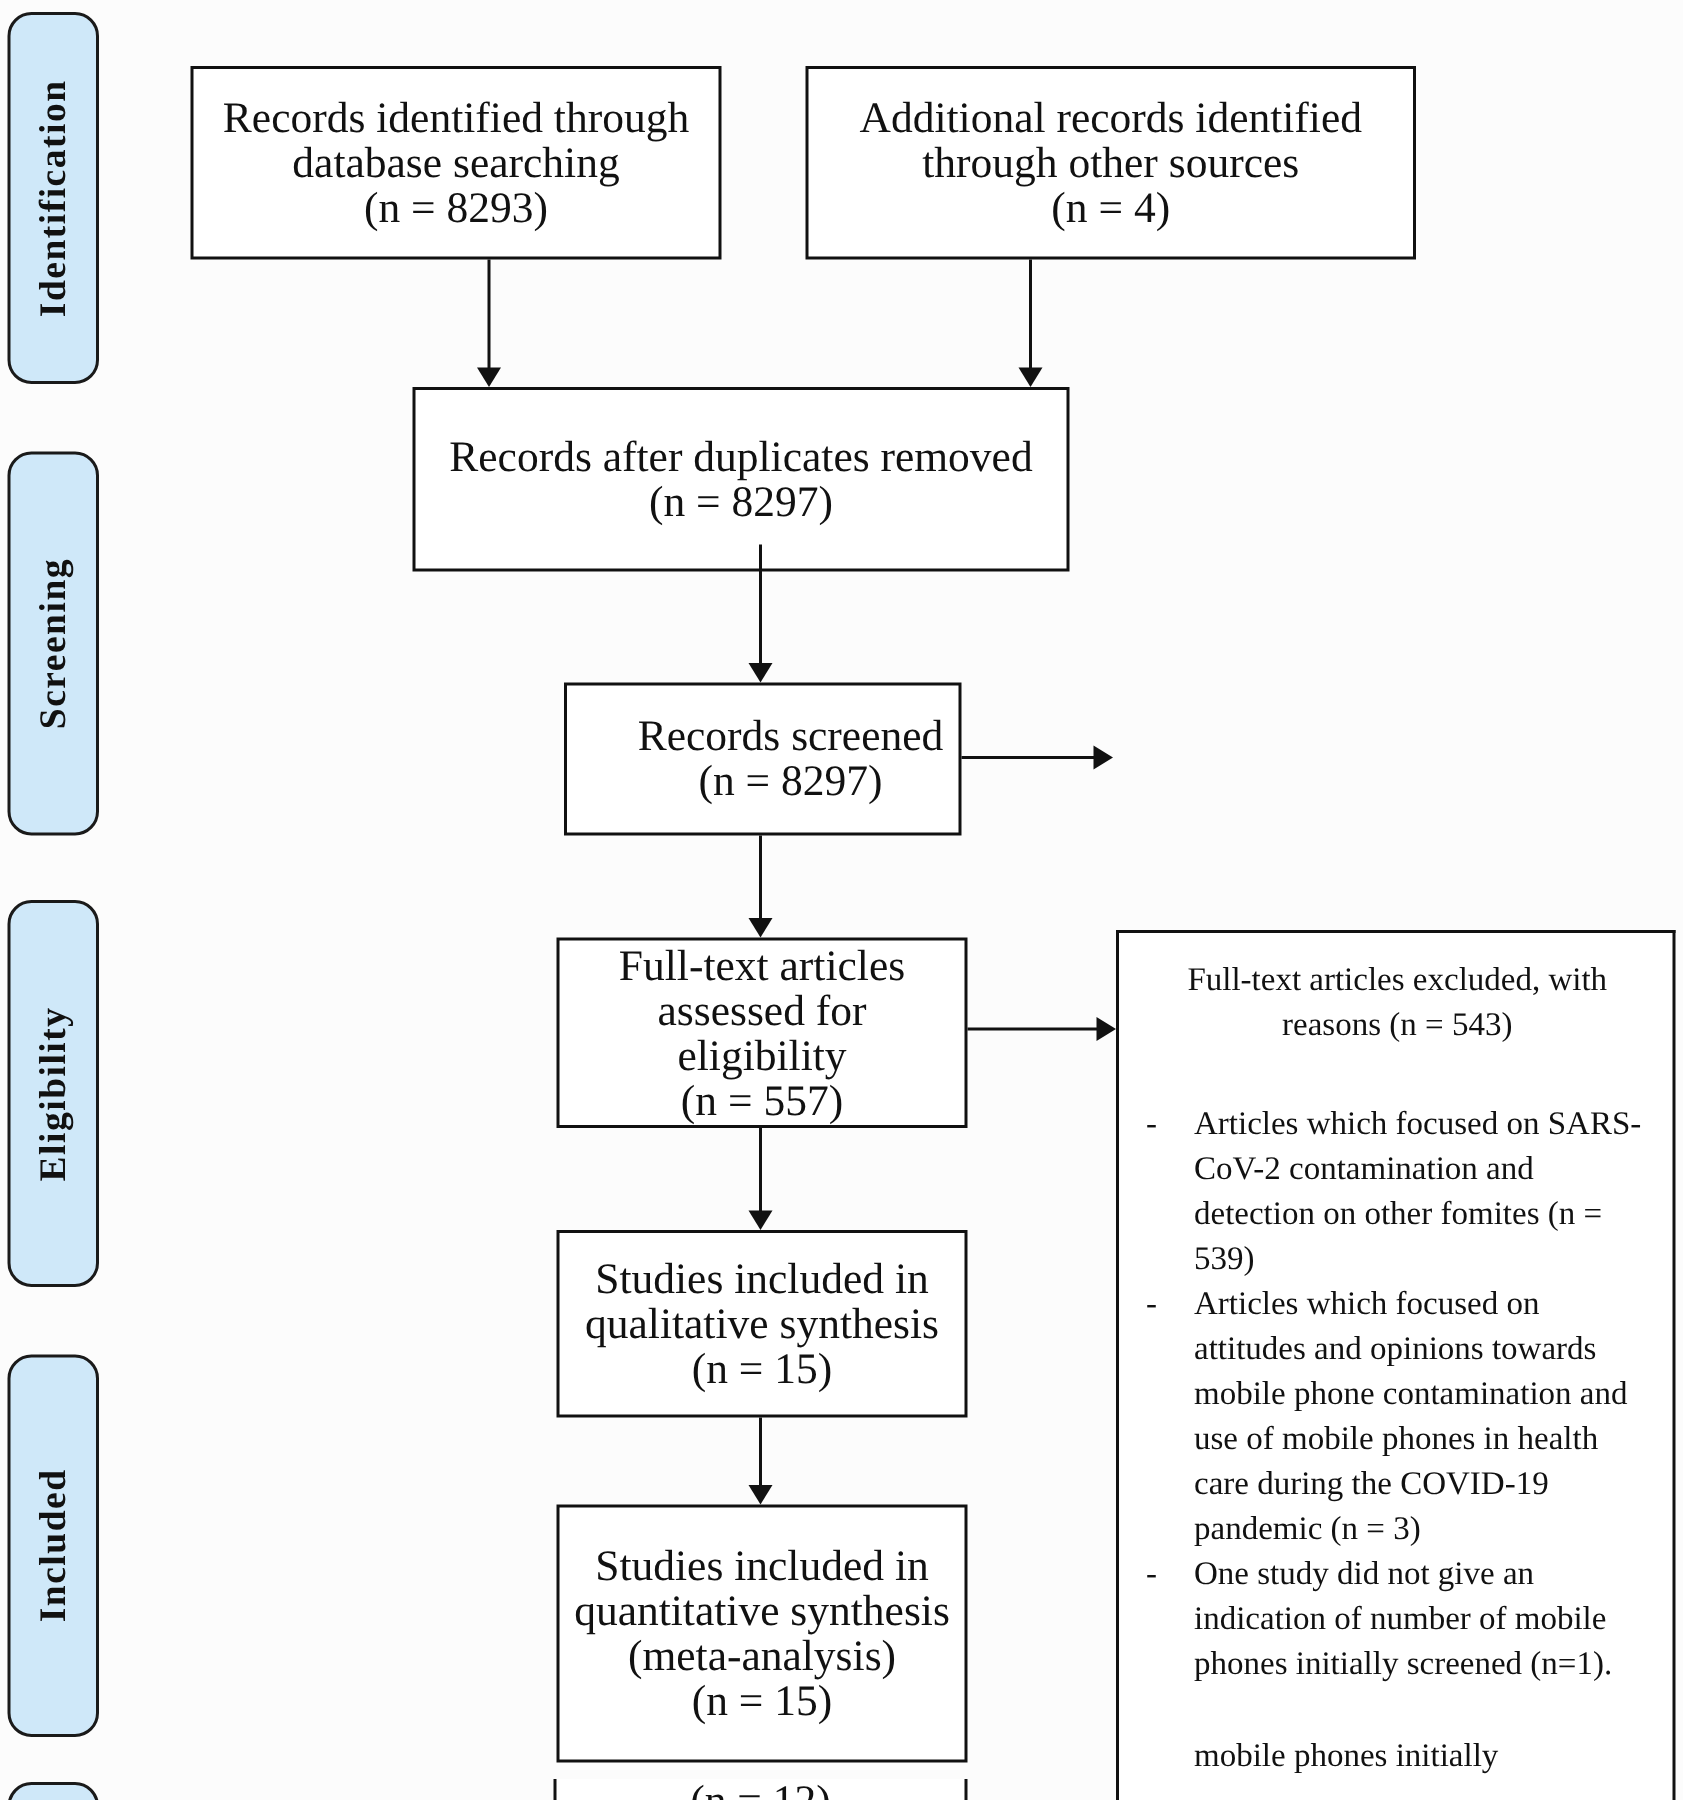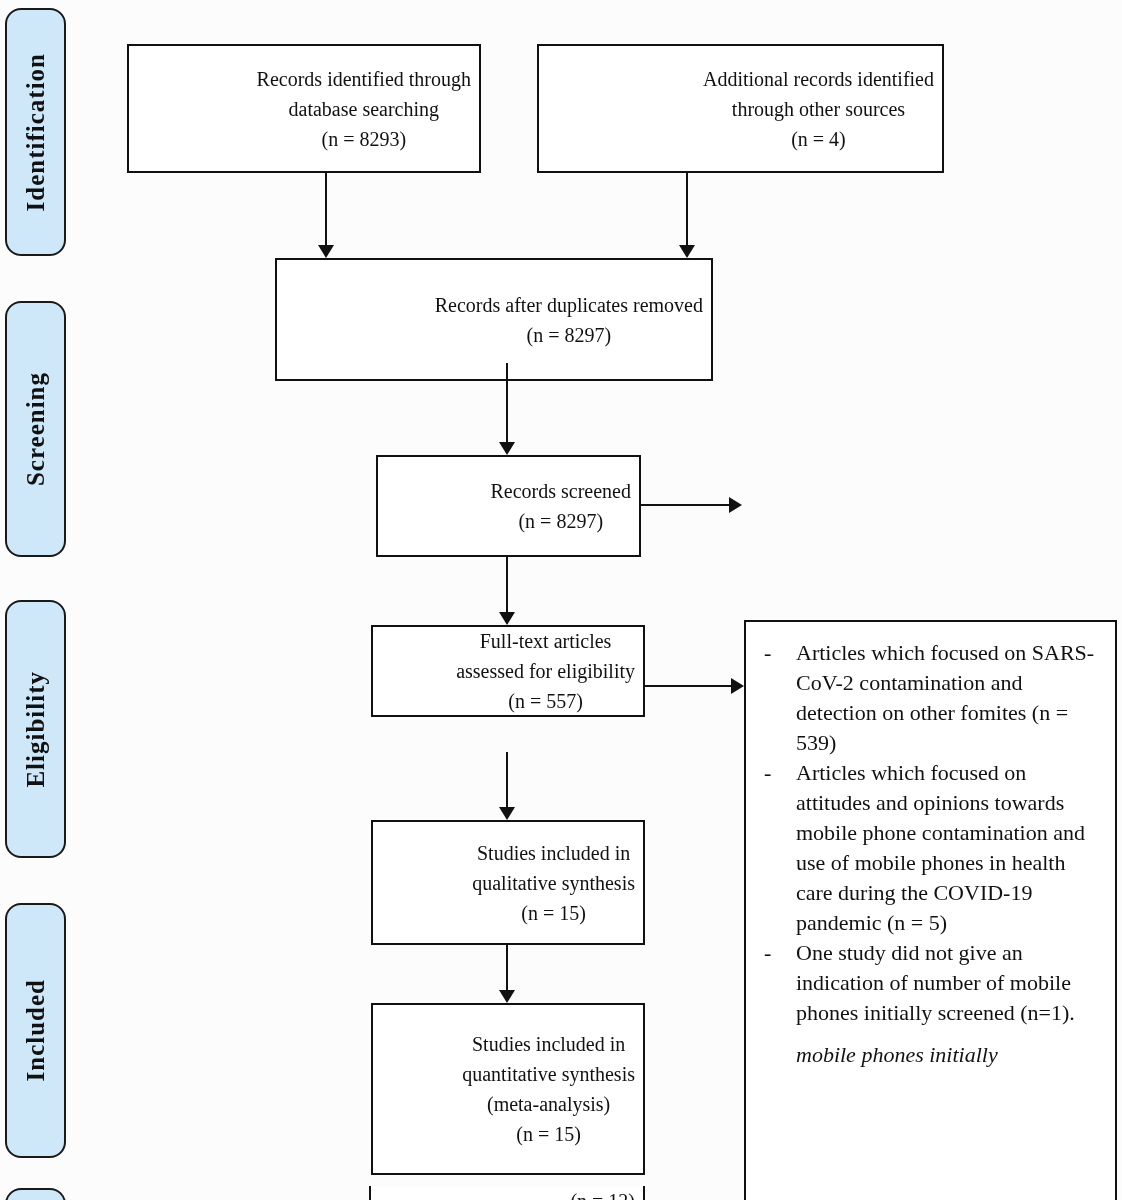--- a/index.html
+++ b/index.html
@@ -32,23 +32,23 @@
     transform:rotate(180deg);
     font-weight:bold;
     font-size:25px;
     letter-spacing:1px;
     white-space:nowrap;
   }
   .fbox{
     position:absolute;
     background:var(--box-fill);
     border:2px solid var(--box-border);
-    display:flex;align-items:center;justify-content:flex-end;
+    display:flex;align-items:center;justify-content:center;
     text-align:center;
-    font-size:20px;line-height:30px;
+    font-size:29px;line-height:30px;
     white-space:pre-line;
     padding:4px 8px;
   }
   .fbox.open-top{
     border-top:none;
     align-items:flex-start;
     padding-top:0;
   }
   .tallbox{
     position:absolute;
@@ -66,23 +66,22 @@
     display:flex;
     margin-bottom:0;
   }
   .bullet .marker{
     width:32px;flex:0 0 32px;
   }
   .bullet .btext{
     flex:1;
   }
   .fragment{
-    margin-top:12px;
+    margin-top:31px;
     padding-left:32px;
-    font-style:italic;
   }
   .vline{position:absolute;width:2px;background:var(--ink);}
   .hline{position:absolute;height:2px;background:var(--ink);}
   .head-down{
     position:absolute;width:0;height:0;
     border-left:8px solid transparent;
     border-right:8px solid transparent;
     border-top:13px solid var(--ink);
   }
   .head-right{
@@ -127,34 +126,35 @@
   <div class="fbox" style="left:275px;top:258px;width:438px;height:123px;">
     <span>Records after duplicates removed
 (n = 8297)</span>
   </div>
 
   <div class="fbox" style="left:376px;top:455px;width:265px;height:102px;padding-left:45px;">
     <span>Records screened
 (n = 8297)</span>
   </div>
 
-  <div class="fbox" style="left:371px;top:625px;width:274px;height:92px;">
+  <div class="fbox" style="left:371px;top:625px;width:274px;height:127px;">
     <span>Full-text articles
 assessed for eligibility
 (n = 557)</span>
   </div>
 
   <div class="tallbox" style="left:744px;top:620px;width:373px;height:600px;">
+    <div class="title">Full-text articles excluded, with reasons (n = 543)</div>
     <div class="bullet">
       <span class="marker">-</span>
       <span class="btext">Articles which focused on SARS-CoV-2 contamination and detection on other fomites (n = 539)</span>
     </div>
     <div class="bullet">
       <span class="marker">-</span>
-      <span class="btext">Articles which focused on attitudes and opinions towards mobile phone contamination and use of mobile phones in health care during the COVID-19 pandemic (n = 5)</span>
+      <span class="btext">Articles which focused on attitudes and opinions towards mobile phone contamination and use of mobile phones in health care during the COVID-19 pandemic (n = 3)</span>
     </div>
     <div class="bullet">
       <span class="marker">-</span>
       <span class="btext">One study did not give an indication of number of mobile phones initially screened (n=1).</span>
     </div>
     <div class="fragment">mobile phones initially</div>
   </div>
 
   <div class="fbox" style="left:371px;top:820px;width:274px;height:125px;">
     <span>Studies included in

